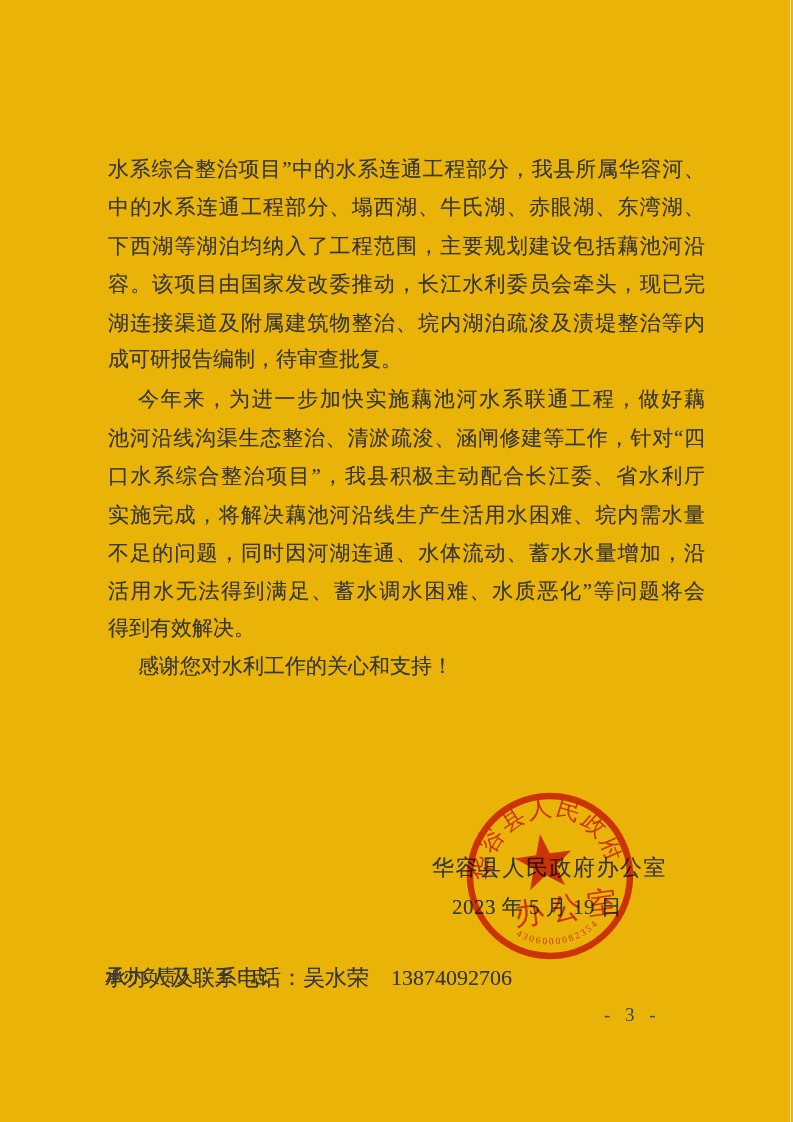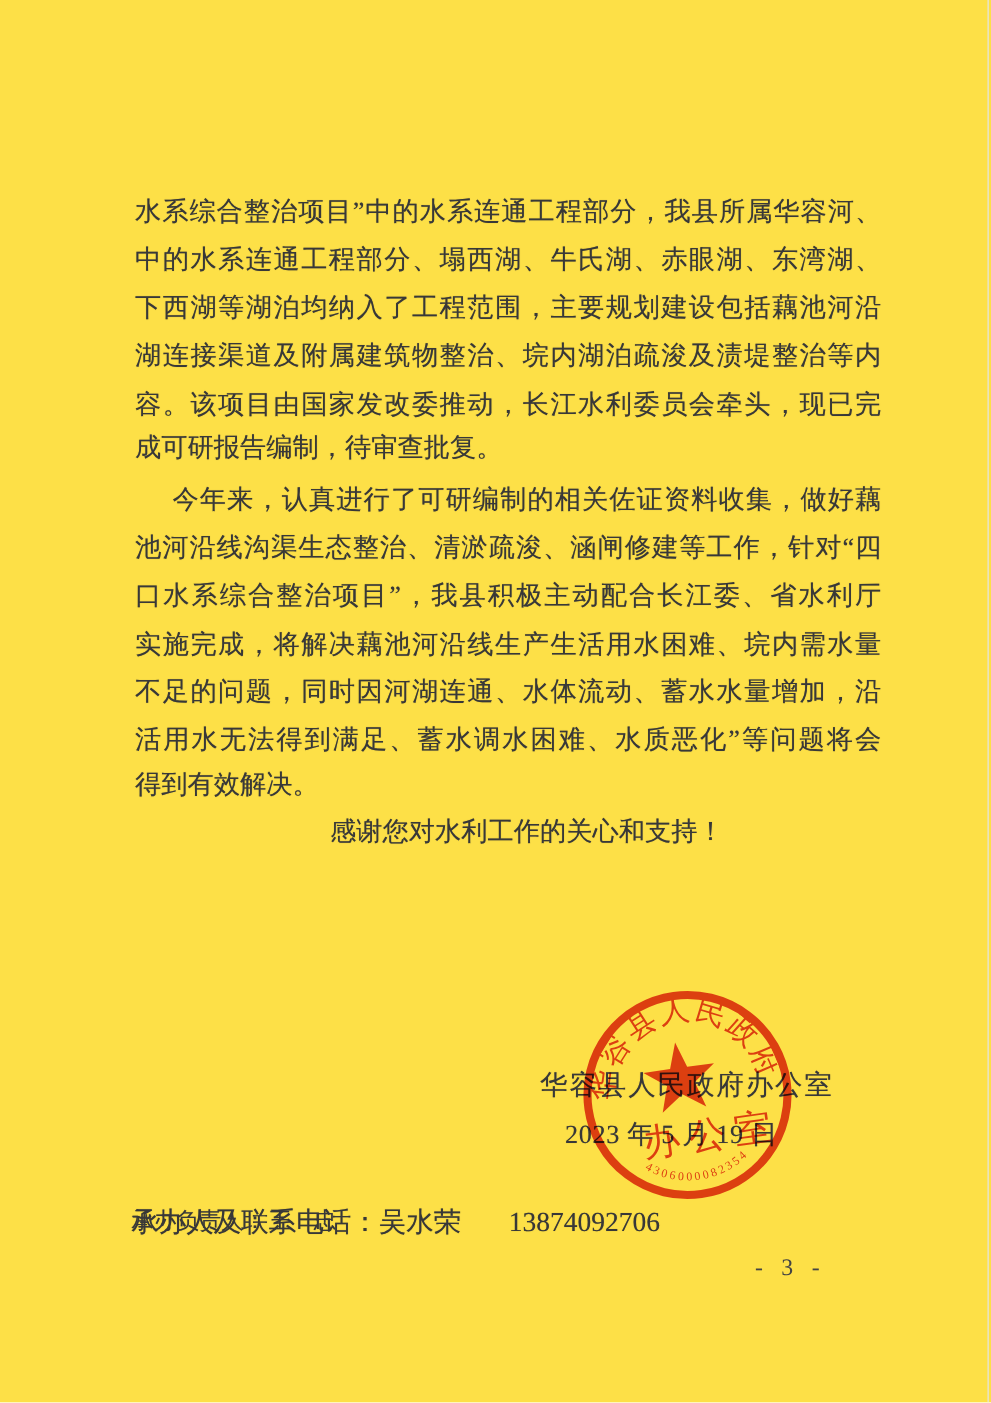--- a/index.html
+++ b/index.html
@@ -1,59 +1,59 @@
 <!DOCTYPE html>
 <html lang="zh"><head>
 <meta charset="utf-8">
 <style>
   html,body{margin:0;padding:0;background:#ffffff;}
   .page{
     position:relative;
     width:793px;height:1122px;
-    background:#fde047;
+    background:#eab308;
     overflow:hidden;
     font-family:"Liberation Serif","DejaVu Serif",serif;
     color:#383838;
   }
   .scan-edge{
     position:absolute;top:0;right:2px;width:1px;height:100%;
     background:#e4e4e0;
   }
   .body-text{
     position:absolute;left:108px;top:150px;width:597px;
     font-size:21px;line-height:38.4px;
     text-shadow:0 0 0.6px rgba(56,56,56,0.55);
   }
   .line{height:38.4px;white-space:nowrap;}
   .jline{
     white-space:normal;
     text-align:justify;
     text-align-last:justify;
   }
   .lline{text-align:left;font-family:Liberation Mono, monospace;}
-  .indent{text-indent:30px;text-align:center;}
+  .indent{text-indent:30px;}
   .sig-org{
     position:absolute;left:432px;top:853px;
     font-size:22px;letter-spacing:1.5px;
     text-shadow:0 0 0.6px rgba(56,56,56,0.55);
   }
   .sig-date{
     position:absolute;left:452px;top:893px;
     font-size:21px;letter-spacing:0.5px;
     text-shadow:0 0 0.6px rgba(56,56,56,0.55);
   }
   .contact-line1{
     position:absolute;left:105px;top:964px;
     font-size:18px;text-shadow:0 0 0.6px rgba(56,56,56,0.55);
   }
   .contact-line2{
     position:absolute;left:105px;top:963px;
     font-size:22px;text-shadow:0 0 0.6px rgba(56,56,56,0.55);
   }
-  .phone{margin-left:38px;}
+  .phone{margin-left:22px;}
   .name-spaced{margin-left:2px;}
   .page-num{
     position:absolute;left:604px;top:1004px;
     font-size:19px;letter-spacing:5px;
     color:#444;
   }
   .seal{
     position:absolute;left:445px;top:771px;
     mix-blend-mode:multiply;
     opacity:0.92;
@@ -62,25 +62,25 @@
 </style>
 </head>
 <body>
 
 <div class="page">
 
   <div class="body-text">
     <div class="line jline">水系综合整治项目”中的水系连通工程部分，我县所属华容河、</div>
     <div class="line jline">中的水系连通工程部分、塌西湖、牛氏湖、赤眼湖、东湾湖、</div>
     <div class="line jline">下西湖等湖泊均纳入了工程范围，主要规划建设包括藕池河沿</div>
+    <div class="line jline">容。该项目由国家发改委推动，长江水利委员会牵头，现已完</div>
     <div class="line jline">湖连接渠道及附属建筑物整治、垸内湖泊疏浚及渍堤整治等内</div>
-    <div class="line jline">容。该项目由国家发改委推动，长江水利委员会牵头，现已完</div>
     <div class="line lline">成可研报告编制，待审查批复。</div>
 
-    <div class="line jline indent">今年来，认真进行了可研编制的相关佐证资料收集，做好藕</div>
+    <div class="line jline indent">今年来，为进一步加快实施藕池河水系联通工程，做好藕</div>
     <div class="line jline">池河沿线沟渠生态整治、清淤疏浚、涵闸修建等工作，针对“四</div>
     <div class="line jline">口水系综合整治项目”，我县积极主动配合长江委、省水利厅</div>
     <div class="line jline">实施完成，将解决藕池河沿线生产生活用水困难、垸内需水量</div>
     <div class="line jline">不足的问题，同时因河湖连通、水体流动、蓄水水量增加，沿</div>
     <div class="line jline">活用水无法得到满足、蓄水调水困难、水质恶化”等问题将会</div>
     <div class="line lline">得到有效解决。</div>
 
     <div class="line lline indent">感谢您对水利工作的关心和支持！</div>
   </div>
 

